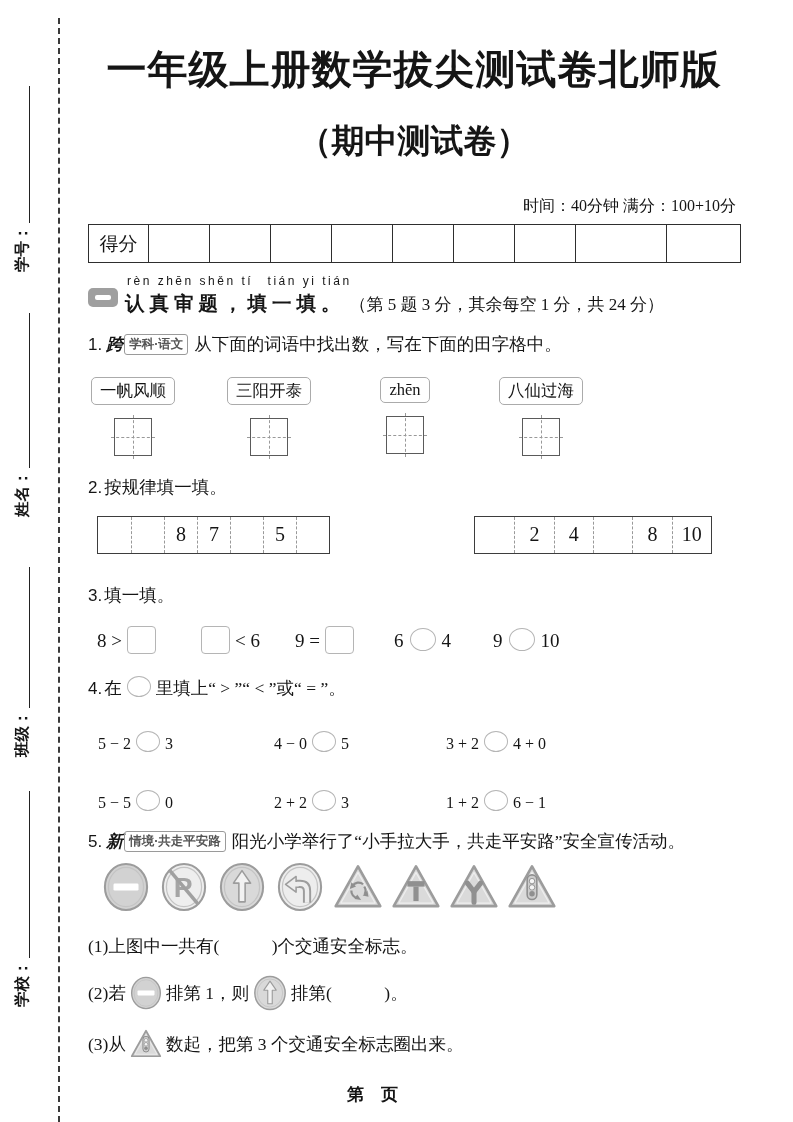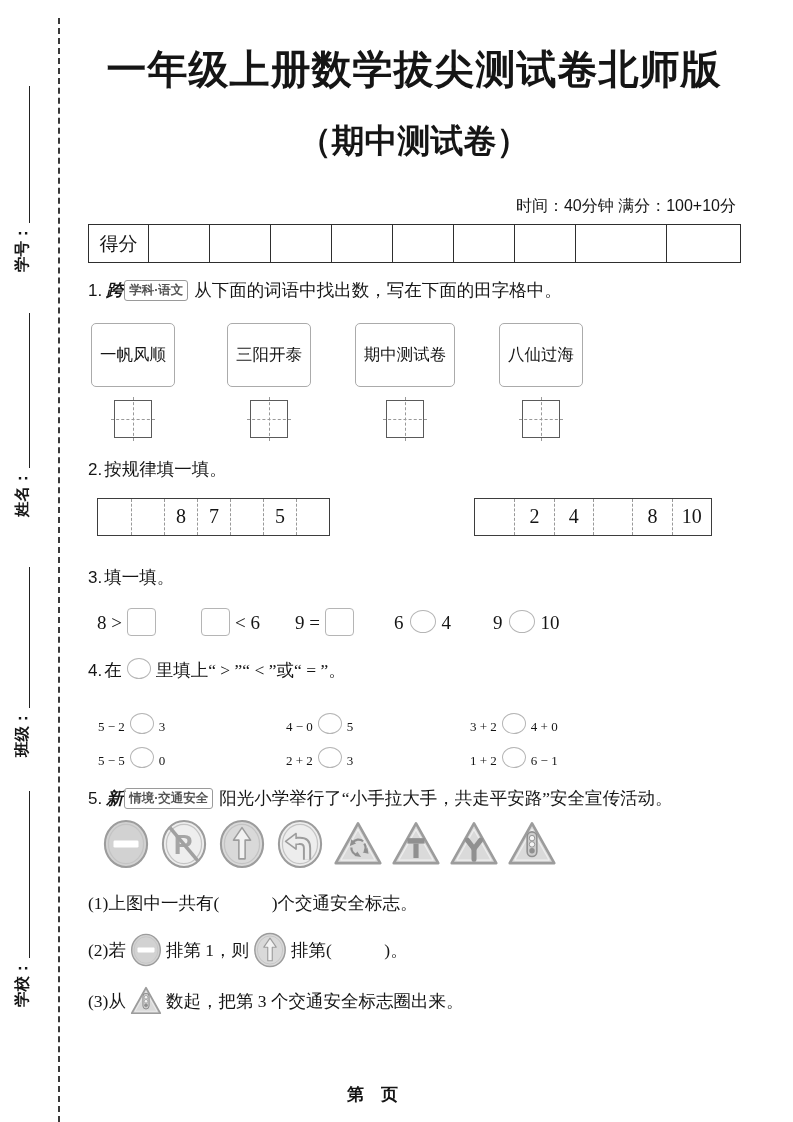--- a/index.html
+++ b/index.html
@@ -10,21 +10,21 @@
   .side-field{position:absolute;left:12px;transform:rotate(-90deg);transform-origin:0 0;
       display:flex;align-items:baseline;height:22px;white-space:nowrap;
       font-family:"Liberation Sans",sans-serif;font-size:15.5px;font-weight:600;}
   .side-field .fill-line{flex:1;border-bottom:1.6px solid #222;align-self:flex-end;margin-bottom:4px;margin-left:2px;}
   
   .content{position:absolute;left:88px;top:36px;width:652px;}
   h1.title{margin:6px 0 0;text-align:center;font-family:"Liberation Sans",sans-serif;
       font-weight:bold;font-size:40px;letter-spacing:1px;}
   .subtitle{margin-top:22px;text-align:center;font-family:Liberation Mono, monospace;
       font-weight:bold;font-size:33px;}
-  .meta{margin-top:32px;text-align:right;padding-right:4px;font-family:Liberation Sans, sans-serif;
+  .meta{margin-top:32px;text-align:right;padding-right:4px;font-family:Liberation Serif, serif;
       font-size:16px;font-weight:500;}
   
   table.score{margin-top:7px;border-collapse:collapse;width:652px;table-layout:fixed;}
   table.score th,table.score td{border:1.6px solid #2e2e2e;height:37px;text-align:center;
       font-family:"Liberation Sans",sans-serif;font-size:19px;font-weight:500;padding:0;}
   
   .sec-head{display:flex;align-items:flex-start;margin-top:10px;}
   .sec-badge{width:30px;height:19px;background:#9f9f9f;border-radius:5px;flex:0 0 auto;
       display:flex;align-items:center;justify-content:center;margin:15px 7px 0 0;}
   .sec-badge .bar{width:16px;height:4.5px;background:#fff;border-radius:2px;}
@@ -36,40 +36,40 @@
   .q-num{font-family:"Liberation Sans",sans-serif;font-size:17px;margin-right:2px;}
   .badge-prefix{font-family:"Liberation Sans",sans-serif;font-style:italic;font-weight:bold;font-size:17px;margin-left:2px;}
   .badge-box{display:inline-block;border:1.2px solid #9a9a9a;border-radius:3px;
       font-family:"Liberation Sans",sans-serif;font-size:12.5px;font-weight:bold;color:#555;
       padding:1px 4px;margin:0 6px 0 1px;vertical-align:2px;}
   .mt-q1{margin-top:16px;} .mt-q2{margin-top:20px;} .mt-q3{margin-top:30px;}
   .mt-q4{margin-top:22px;} .mt-q5{margin-top:18px;}
   
   .idioms-row{display:flex;justify-content:space-between;width:486px;margin:20px 0 0 6px;}
   .id-col{width:78px;display:flex;flex-direction:column;align-items:center;gap:13px;}
-  .idiom-box{border:1.5px solid #ababab;border-radius:5px;padding:20px 8px;font-size:16.5px;white-space:nowrap;}
+  .idiom-box{border:1.5px solid #ababab;border-radius:5px;padding:2px 8px;font-size:16.5px;white-space:nowrap;}
   .tian{width:36px;height:36px;border:1.6px solid #5a5a5a;position:relative;}
   .tian .h{position:absolute;left:-4px;right:-4px;top:50%;border-top:1px dashed #999;}
   .tian .v{position:absolute;top:-4px;bottom:-4px;left:50%;border-left:1px dashed #999;}
   
   .strips-row{display:flex;margin-top:16px;}
   .strip{display:grid;height:38px;border:1.6px solid #3d3d3d;box-sizing:border-box;}
   .strip .cell{display:flex;align-items:center;justify-content:center;font-size:20px;border-left:1px dashed #999;}
   .strip .cell:first-child{border-left:none;}
   .strip1{width:233px;grid-template-columns:repeat(7,1fr);margin-left:9px;}
   .strip2{width:238px;grid-template-columns:repeat(6,1fr);margin-left:144px;}
   
   .q3-row{display:grid;grid-template-columns:repeat(5,99px);align-items:center;margin:18px 0 0 9px;font-size:19px;}
   .blank-box{display:inline-block;width:27px;height:26px;border:1.3px solid #b5b5b5;border-radius:4px;
       vertical-align:-7px;margin:0 5px;}
   .blank-circle{display:inline-block;width:24px;height:21px;border:1.3px solid #b5b5b5;border-radius:50%;
       vertical-align:-4px;margin:0 6px;}
   .blank-circle.sm{width:22px;height:19px;vertical-align:-3px;margin:0 5px;}
   
-  .q4-grid{display:grid;grid-template-columns:176px 172px auto;row-gap:37px;margin:30px 0 0 10px;font-size:13px;gap:12px;}
+  .q4-grid{display:grid;grid-template-columns:176px 172px auto;row-gap:37px;margin:30px 0 0 10px;font-size:16px;}
   
   .signs-row{display:flex;gap:8px;margin:6px 0 0 13px;}
   .sign-slot{width:50px;height:58px;display:flex;align-items:center;justify-content:center;}
   .sub-line{margin-top:16px;font-size:17.5px;display:flex;align-items:center;gap:3px;}
   .sub-line.first{margin-top:16px;}
   .sub-line .inline-sign{display:inline-flex;align-items:center;}
   .footer{position:absolute;bottom:16px;left:0;width:100%;box-sizing:border-box;padding-right:48px;
       text-align:center;font-family:"Liberation Sans",sans-serif;font-weight:bold;font-size:17px;}
 </style>
 </head>
@@ -123,41 +123,53 @@
             <td></td>
             <td></td>
             <td></td>
             <td></td>
             <td></td>
             <td></td>
           </tr>
       </tbody>
     </table>
 
+    <div class="sec-head">
+      <span class="sec-badge">
+          <span class="bar"></span>
+        </span>
+      <div class="sec-text">
+        <div class="pinyin">rèn zhēn shěn tí　tián yi tián</div>
+        <div class="sec-title-line">
+          <span class="sec-title">认真审题，填一填。</span>
+          <span class="sec-note">（第 5 题 3 分，其余每空 1 分，共 24 分）</span>
+        </div>
+      </div>
+    </div>
 
     <div class="q-line mt-q1">
       <span class="q-num">1.</span><span class="badge-prefix">跨</span><span class="badge-box">学科·语文</span><span>从下面的词语中找出数，写在下面的田字格中。</span>
     </div>
     <div class="idioms-row" id="idioms-row">
         <div class="id-col">
           <div class="idiom-box">一帆风顺</div>
           <div class="tian">
             <div class="h"></div>
             <div class="v"></div>
           </div>
         </div>
         <div class="id-col">
           <div class="idiom-box">三阳开泰</div>
           <div class="tian">
             <div class="h"></div>
             <div class="v"></div>
           </div>
         </div>
         <div class="id-col">
-          <div class="idiom-box">期中测试卷</div>
+          <div class="idiom-box">zhēn</div>
           <div class="tian">
             <div class="h"></div>
             <div class="v"></div>
           </div>
         </div>
         <div class="id-col">
           <div class="idiom-box">八仙过海</div>
           <div class="tian">
             <div class="h"></div>
             <div class="v"></div>
@@ -205,21 +217,21 @@
     <div class="q4-grid" id="q4-grid">
         <div class="q4-item"><span>5 − 2</span><span class="blank-circle sm"></span><span>3</span></div>
         <div class="q4-item"><span>4 − 0</span><span class="blank-circle sm"></span><span>5</span></div>
         <div class="q4-item"><span>3 + 2</span><span class="blank-circle sm"></span><span>4 + 0</span></div>
         <div class="q4-item"><span>5 − 5</span><span class="blank-circle sm"></span><span>0</span></div>
         <div class="q4-item"><span>2 + 2</span><span class="blank-circle sm"></span><span>3</span></div>
         <div class="q4-item"><span>1 + 2</span><span class="blank-circle sm"></span><span>6 − 1</span></div>
       </div>
 
     <div class="q-line mt-q5">
-      <span class="q-num">5.</span><span class="badge-prefix">新</span><span class="badge-box">情境·交通安全</span><span>阳光小学举行了“小手拉大手，共走平安路”安全宣传活动。</span>
+      <span class="q-num">5.</span><span class="badge-prefix">新</span><span class="badge-box">情境·共走平安路</span><span>阳光小学举行了“小手拉大手，共走平安路”安全宣传活动。</span>
     </div>
     <div class="signs-row" id="signs-row">
         <span class="sign-slot">
           <span class="inline-sign"><svg viewBox="0 0 64 64" width="50" height="58" aria-hidden="true">
               <ellipse cx="32" cy="32" rx="27" ry="29.5" fill="#d2d2d2" stroke="#9c9c9c" stroke-width="2.6"></ellipse>
 <ellipse cx="32" cy="32" rx="22.5" ry="25" fill="none" stroke="#c4c4c4" stroke-width="1.6"></ellipse>
               <rect x="16" y="27.5" width="32" height="9" rx="1.5" fill="#fff"></rect>
             </svg></span>
         </span>
         <span class="sign-slot">

